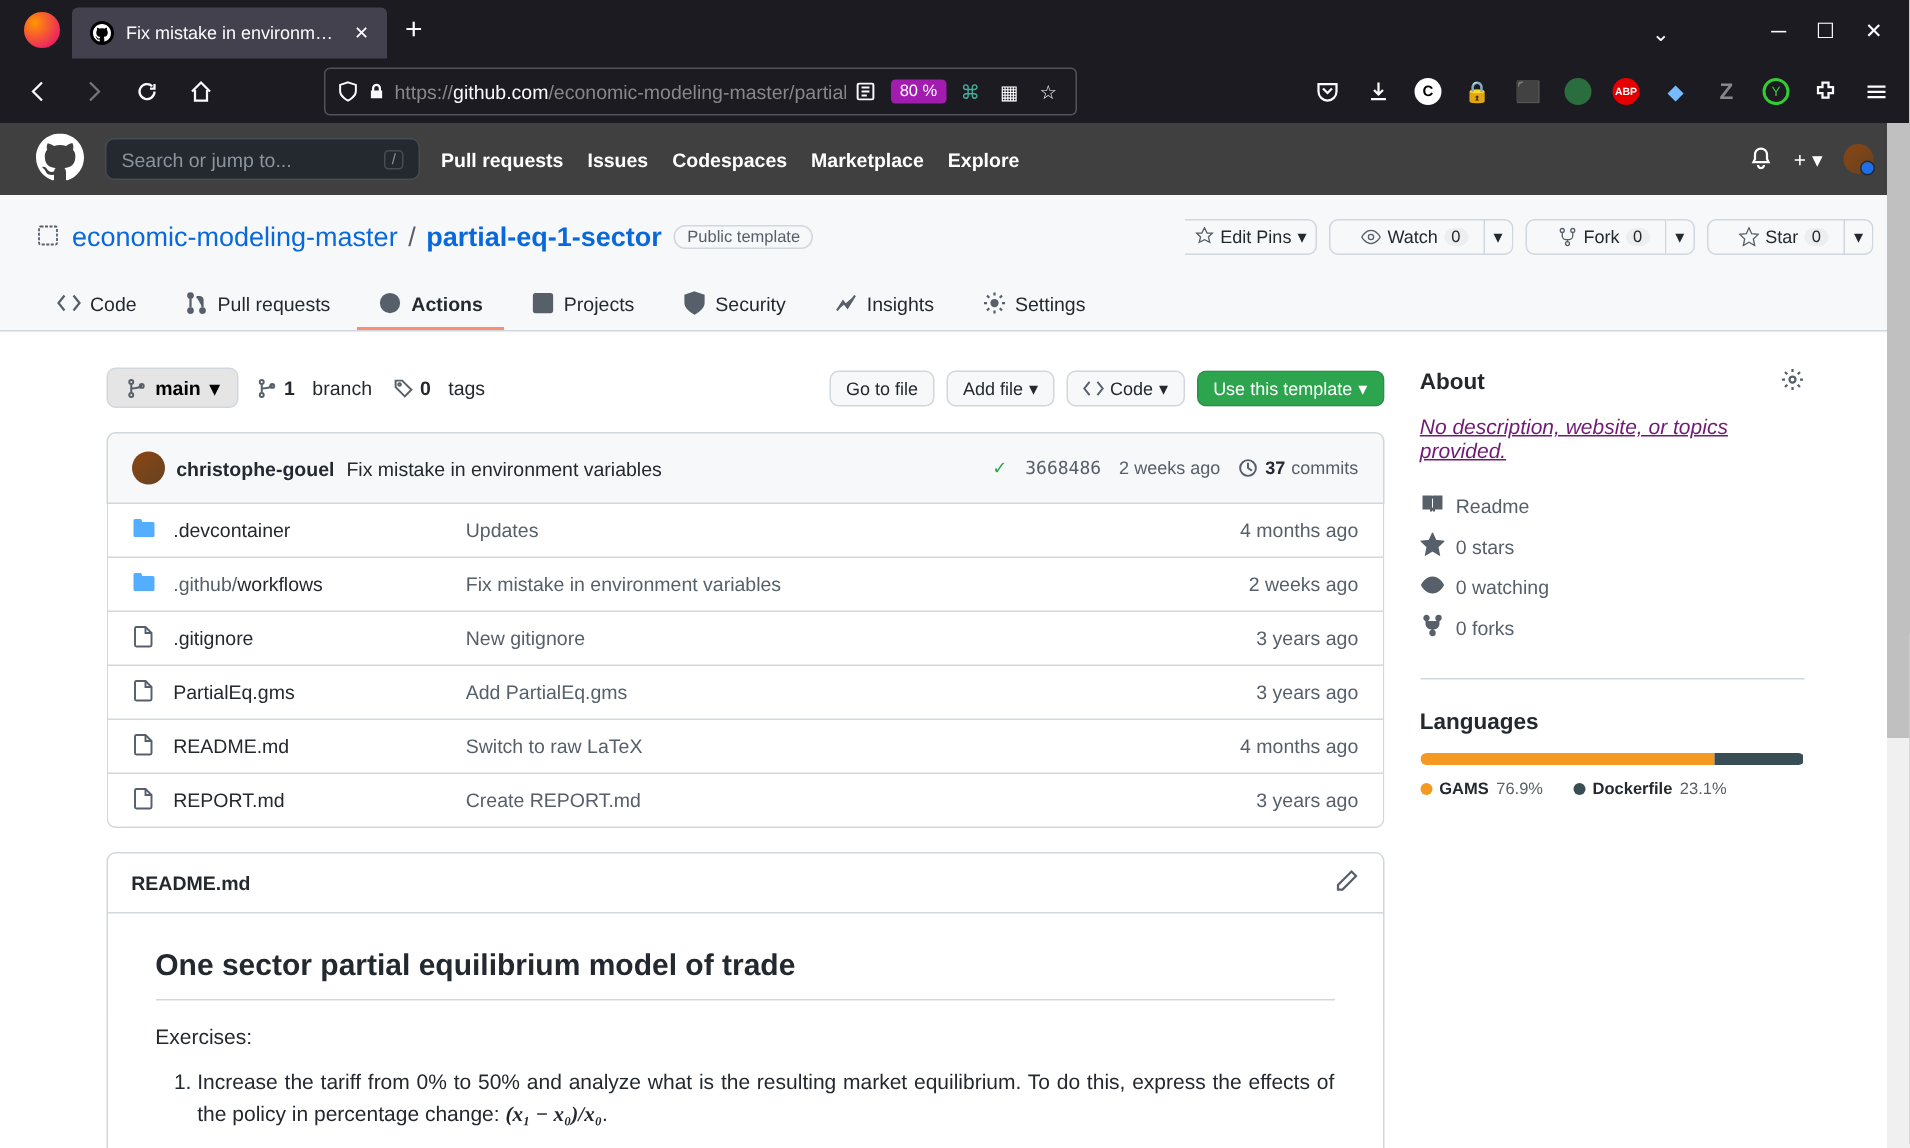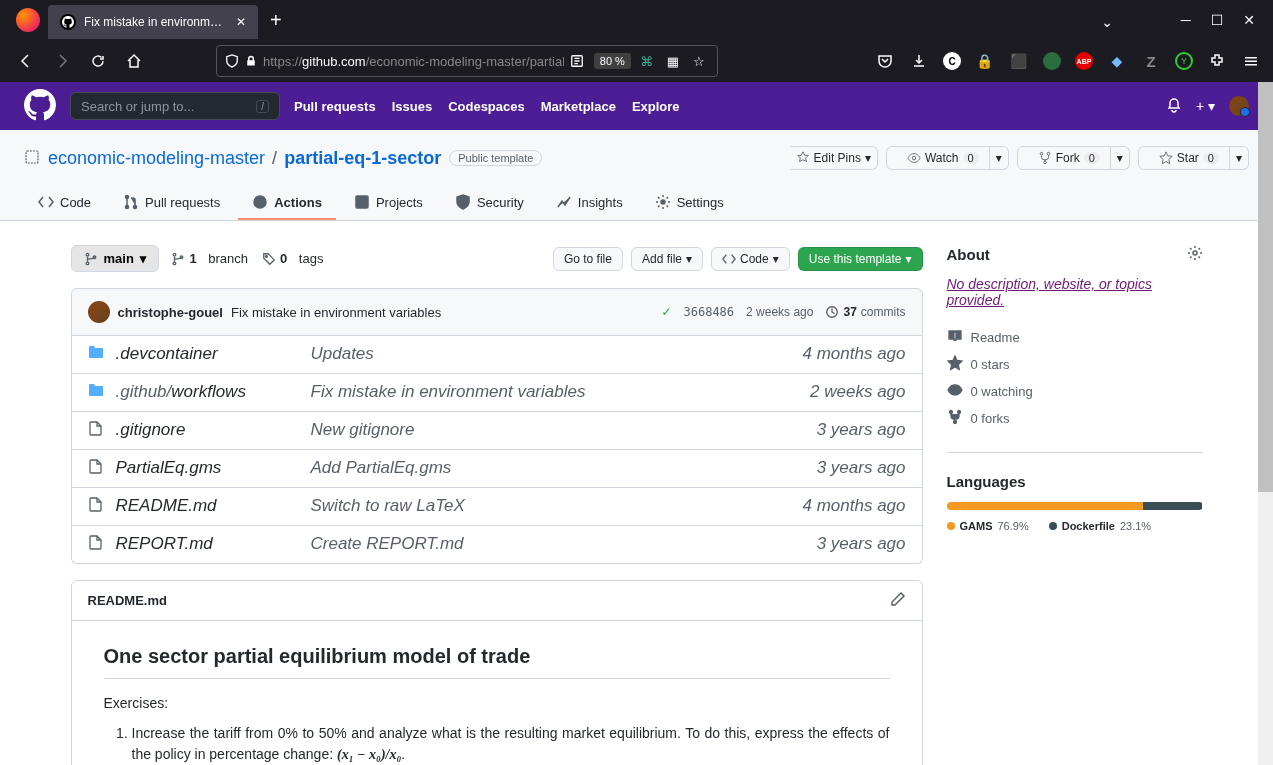--- a/index.html
+++ b/index.html
@@ -12,28 +12,28 @@
 .tab-favicon svg { fill: #fff; }
 .tab-title { flex: 1; overflow: hidden; text-overflow: ellipsis; white-space: nowrap; }
 .tab-close { color: #fbfbfe; cursor: pointer; }
 .new-tab { color: #fbfbfe; font-size: 20px; margin-left: 12px; cursor: pointer; }
 .nav-bar { height: 42px; display: flex; align-items: center; padding: 0 12px; gap: 8px; }
 .nav-btn { width: 28px; height: 28px; display: flex; align-items: center; justify-content: center; color: #fbfbfe; cursor: pointer; border-radius: 4px; }
 .nav-btn.disabled { opacity: 0.4; }
 .url-bar { flex: 0 0 420px; background: #1c1b22; border: 1px solid #52525e; border-radius: 4px; height: 32px; display: flex; align-items: center; padding: 0 8px; gap: 6px; color: #fbfbfe; font-size: 13px; margin-left: 60px; }
 .url-text { flex: 1; overflow: hidden; white-space: nowrap; color: #888; }
 .url-text .domain { color: #fbfbfe; }
-.zoom-badge { background: #404040; border-radius: 3px; padding: 2px 6px; font-size: 11px; margin-left: 4px; }
+.zoom-badge { background: #a21caf; border-radius: 3px; padding: 2px 6px; font-size: 11px; margin-left: 4px; }
 .toolbar-icons { margin-left: auto; display: flex; gap: 14px; align-items: center; }
 .toolbar-icon { width: 20px; height: 20px; display: flex; align-items: center; justify-content: center; color: #fbfbfe; cursor: pointer; }
 .circle-icon { width: 18px; height: 18px; border-radius: 50%; }
 .window-controls { position: absolute; top: 0; right: 0; display: flex; gap: 20px; padding: 12px 18px; color: #fbfbfe; }
 .chevron-down-win { position: absolute; top: 14px; right: 160px; color: #fbfbfe; }
 
-.gh-header { background: #4c1d95; height: 48px; display: flex; align-items: center; padding: 16px 24px; gap: 14px; }
+.gh-header { background: #404040; height: 48px; display: flex; align-items: center; padding: 16px 24px; gap: 14px; }
 .gh-logo { color: #fff; }
 .gh-search { background: #24292f; border: 1px solid #444c56; border-radius: 6px; height: 28px; width: 210px; display: flex; align-items: center; padding: 0 10px; color: #8b949e; font-size: 13px; }
 .gh-search-slash { margin-left: auto; border: 1px solid #444c56; border-radius: 3px; padding: 0 4px; font-size: 10px; }
 .gh-nav { display: flex; gap: 16px; color: #fff; font-size: 13px; font-weight: 600; }
 .gh-nav a { color: #fff; text-decoration: none; }
 .gh-header-right { margin-left: auto; display: flex; gap: 14px; align-items: center; color: #fff; }
 .gh-avatar { width: 20px; height: 20px; border-radius: 50%; background: linear-gradient(135deg, #8b4513, #654321); position: relative; }
 .gh-avatar::after { content: ''; position: absolute; bottom: -1px; right: -1px; width: 8px; height: 8px; background: #1f6feb; border-radius: 50%; border: 1px solid #24292f; }
 
 .repo-head { background: #f6f8fa; border-bottom: 1px solid #d0d7de; padding: 16px 24px 0; }
@@ -68,21 +68,21 @@
 
 .commit-bar { background: #f6f8fa; border: 1px solid #d0d7de; border-radius: 6px 6px 0 0; padding: 12px 16px; display: flex; align-items: center; gap: 8px; font-size: 13px; }
 .commit-avatar { width: 22px; height: 22px; border-radius: 50%; background: linear-gradient(135deg, #8b4513, #654321); }
 .commit-author { font-weight: 600; }
 .commit-msg { color: #24292f; }
 .commit-meta { margin-left: auto; display: flex; align-items: center; gap: 12px; color: #57606a; font-size: 12px; }
 .commit-hash { font-family: monospace; }
 .check-icon { color: #2da44e; }
 
 .file-list { border: 1px solid #d0d7de; border-top: none; border-radius: 0 0 6px 6px; }
-.file-row { display: flex; padding: 8px 16px; border-bottom: 1px solid #d0d7de; font-size: 17px; font-style: italic; }
+.file-row { display: flex; align-items: center; padding: 8px 16px; border-bottom: 1px solid #d0d7de; font-size: 13px; }
 .file-row:last-child { border-bottom: none; }
 .file-icon { width: 16px; margin-right: 12px; color: #54aeff; }
 .file-icon.doc { color: #57606a; }
 .file-name { width: 195px; }
 .file-name a { color: #24292f; text-decoration: none; }
 .file-commit { flex: 1; color: #57606a; }
 .file-commit a { color: #57606a; text-decoration: none; }
 .file-date { color: #57606a; text-align: right; margin-left: 45px; }
 
 .readme-box { border: 1px solid #d0d7de; border-radius: 6px; margin-top: 16px; }

